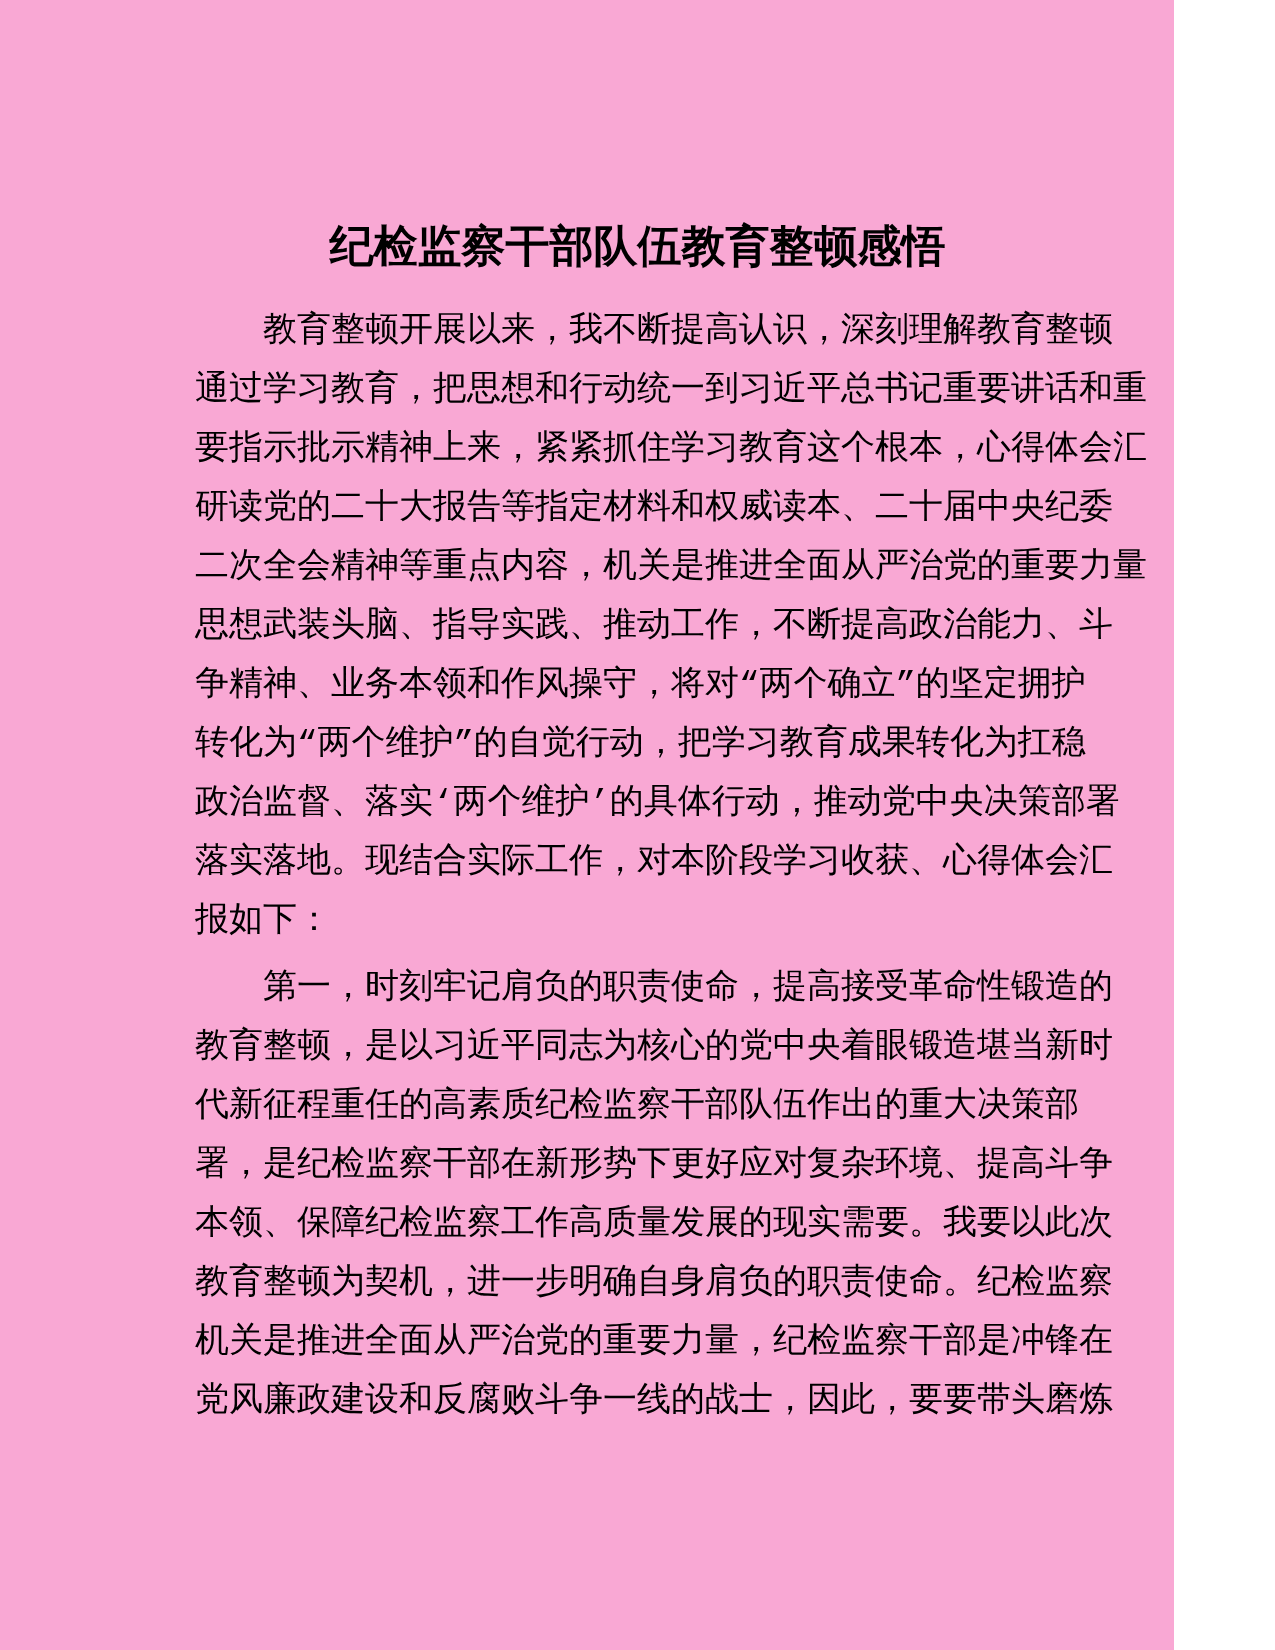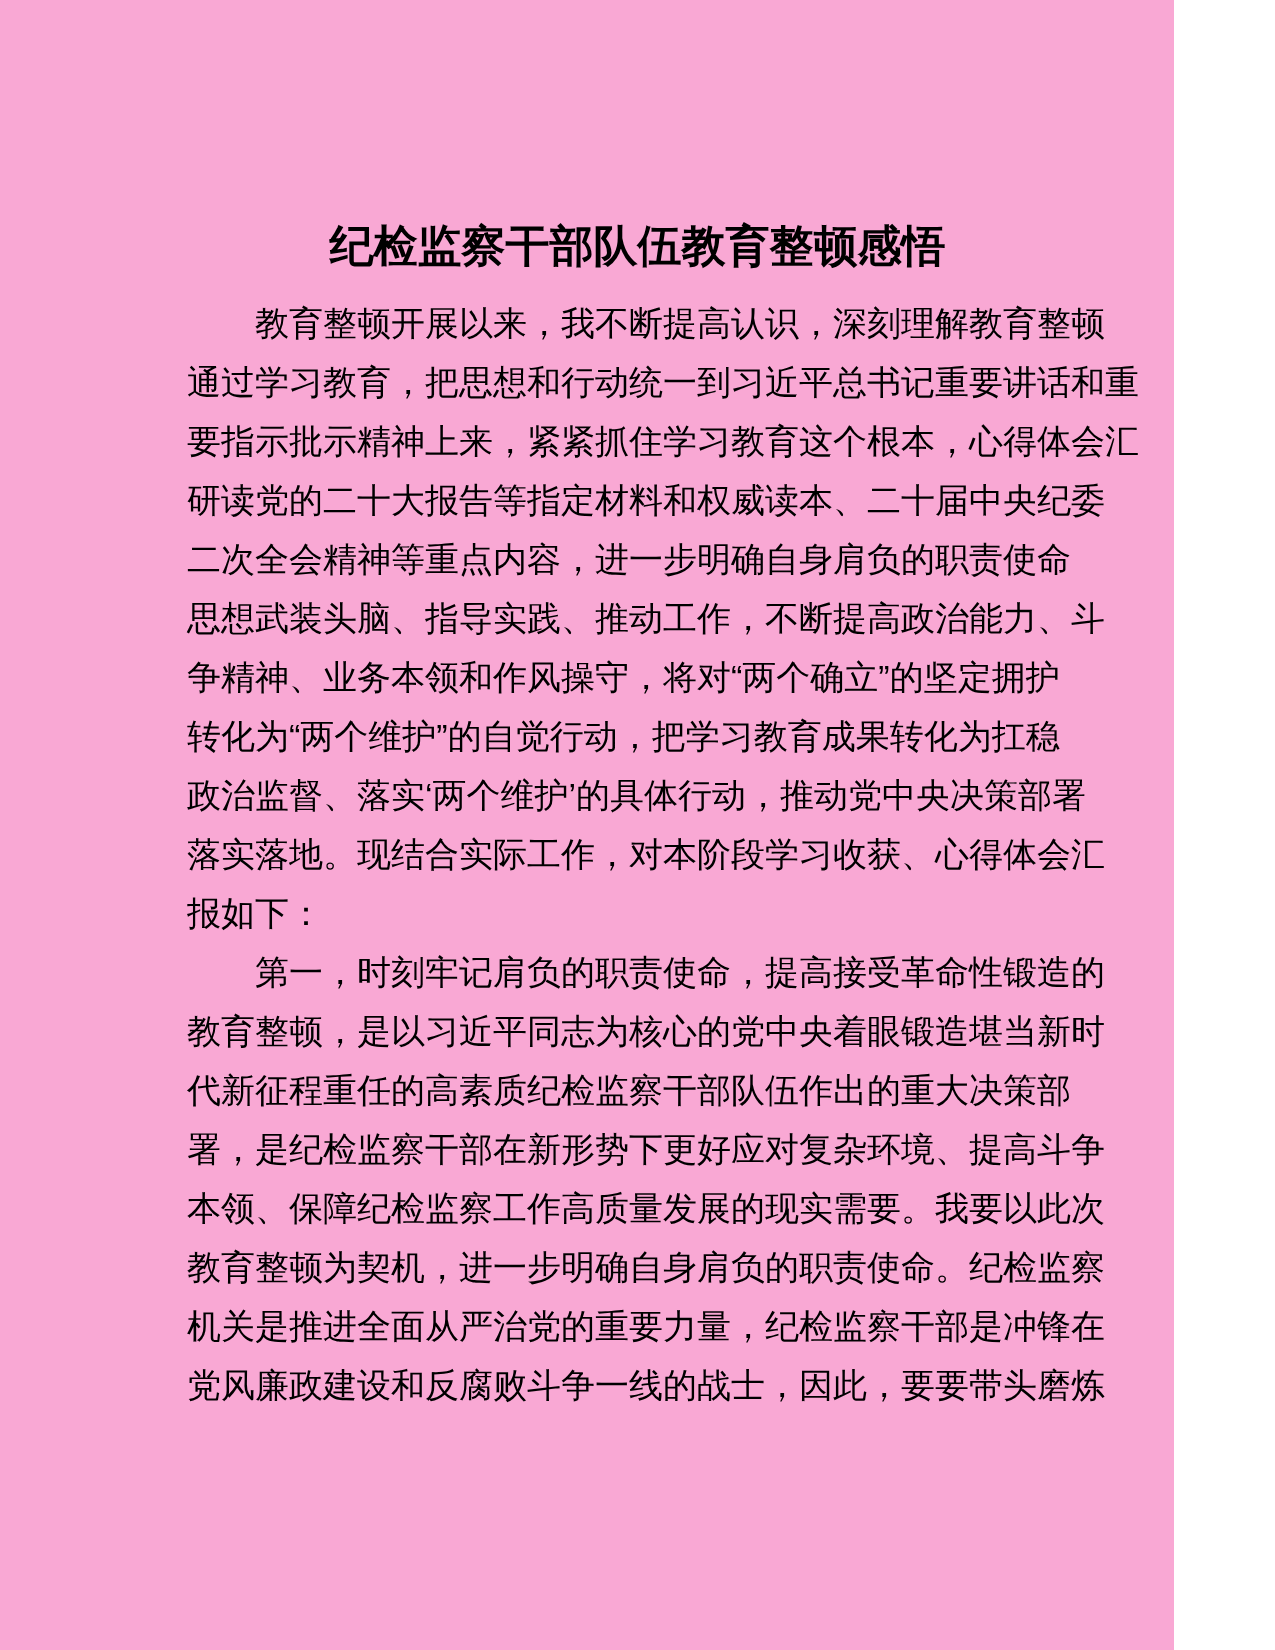--- a/index.html
+++ b/index.html
@@ -32,22 +32,23 @@
   }
   .doc-body {
     position: absolute;
     top: 294px;
     left: 187px;
     width: 916px;
     font-size: 34px;
     color: #000000;
   }
   .paragraph {
-    margin: 0;
+    margin: 8px;
     padding: 0;
+    font-family: Liberation Mono, monospace;
   }
   .text-line {
     height: 59px;
     line-height: 59px;
     white-space: nowrap;
     letter-spacing: 0px;
     overflow: visible;
   }
   .text-line.indent {
     padding-left: 68px;
@@ -57,21 +58,21 @@
 <body>
 
 <div class="page">
   <h1 class="doc-title">纪检监察干部队伍教育整顿感悟</h1>
   <div class="doc-body">
       <div class="paragraph">
         <div class="text-line indent">教育整顿开展以来，我不断提高认识，深刻理解教育整顿</div>
         <div class="text-line">通过学习教育，把思想和行动统一到习近平总书记重要讲话和重</div>
         <div class="text-line">要指示批示精神上来，紧紧抓住学习教育这个根本，心得体会汇</div>
         <div class="text-line">研读党的二十大报告等指定材料和权威读本、二十届中央纪委</div>
-        <div class="text-line">二次全会精神等重点内容，进一步明确自身肩负的职责使命</div>
+        <div class="text-line">二次全会精神等重点内容，机关是推进全面从严治党的重要力量</div>
         <div class="text-line">思想武装头脑、指导实践、推动工作，不断提高政治能力、斗</div>
         <div class="text-line">争精神、业务本领和作风操守，将对“两个确立”的坚定拥护</div>
         <div class="text-line">转化为“两个维护”的自觉行动，把学习教育成果转化为扛稳</div>
         <div class="text-line">政治监督、落实‘两个维护’的具体行动，推动党中央决策部署</div>
         <div class="text-line">落实落地。现结合实际工作，对本阶段学习收获、心得体会汇</div>
         <div class="text-line">报如下：</div>
       </div>
       <div class="paragraph">
         <div class="text-line indent">第一，时刻牢记肩负的职责使命，提高接受革命性锻造的</div>
         <div class="text-line">教育整顿，是以习近平同志为核心的党中央着眼锻造堪当新时</div>

